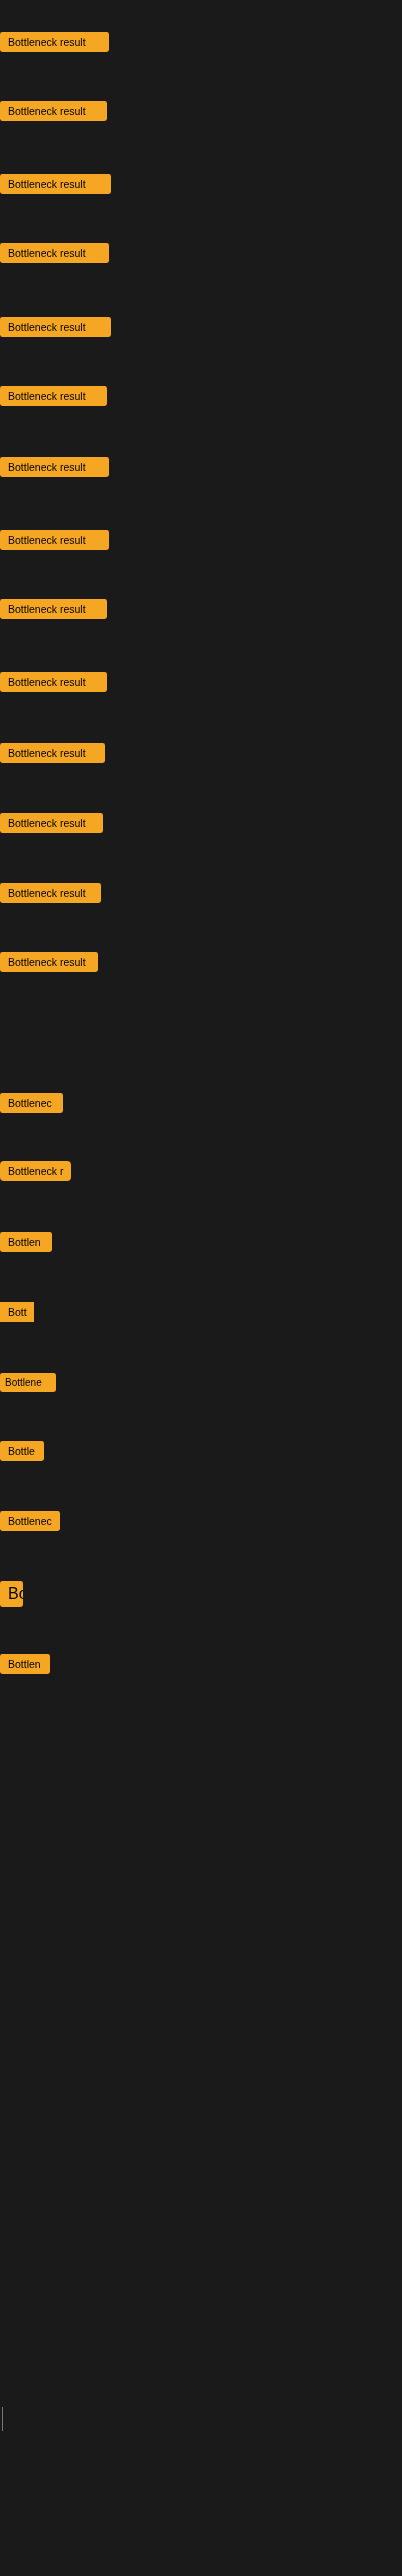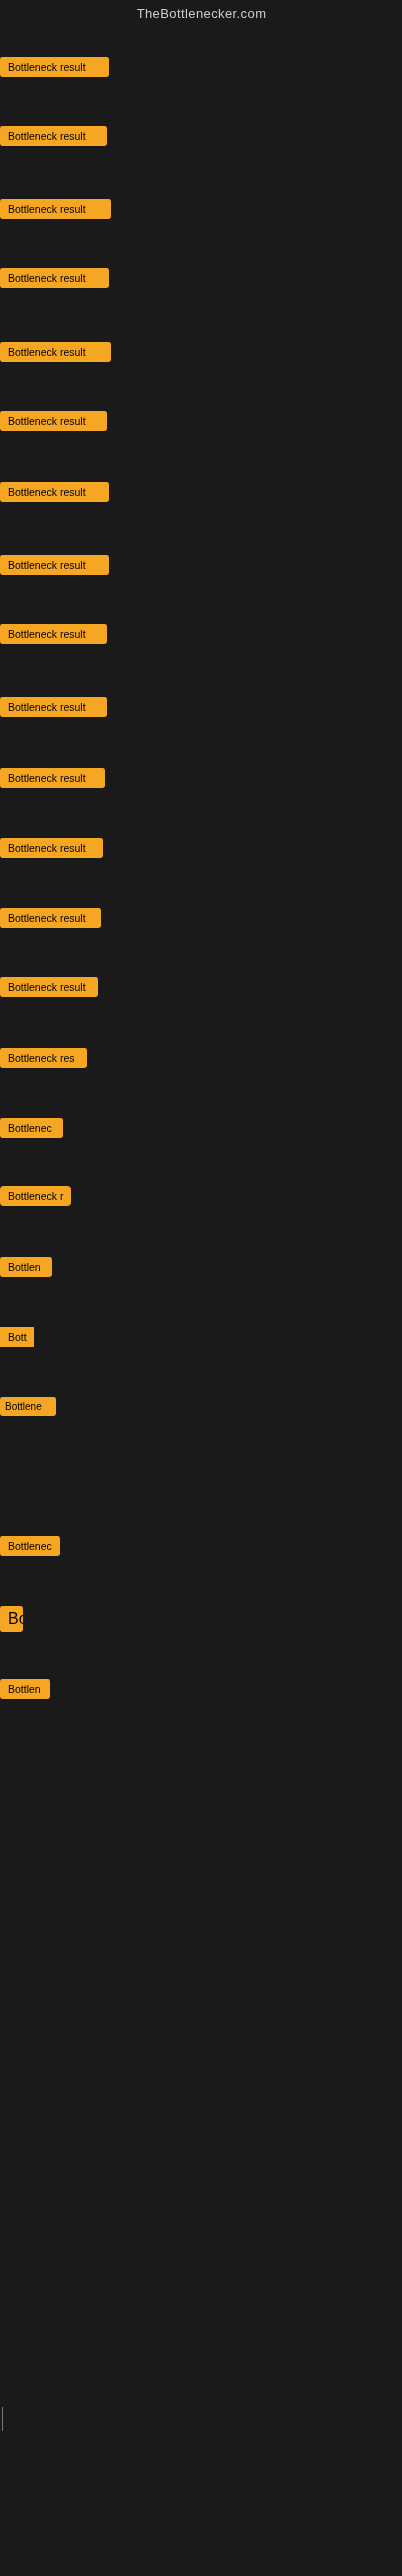--- a/index.html
+++ b/index.html
@@ -14,21 +14,20 @@
       min-height: 2576px;
       font-family: Arial, sans-serif;
       position: relative;
     }
   </style>
 </head>
 <body>
 
 <div style="position: relative; width: 403px; min-height: 2576px; background-color: #1a1a1a;">
 
-  <div style="text-align: center; color: #cccccc; font-size: 13px; padding: 6.4px 0 3.2px 0; letter-spacing: 0.4px;">TheBottlenecker.com</div>
 
   <div id="bars-container" style="position: relative; width: 403px; height: 2415px;">
   <div style="position: absolute; top: 26px; left: 0px; width: 403px; height: 32px; display: flex; align-items: center;">
         <div style="display: inline-block; background-color: rgb(245, 166, 35); color: rgb(0, 0, 0); font-size: 10.5px; font-weight: 500; padding: 4px 8px; border-radius: 2.4px; white-space: nowrap; overflow: hidden; max-width: 109px; width: 109px;">Bottleneck result</div>
       </div>
       <div style="position: absolute; top: 95px; left: 0px; width: 403px; height: 32px; display: flex; align-items: center;">
         <div style="display: inline-block; background-color: rgb(245, 166, 35); color: rgb(0, 0, 0); font-size: 10.5px; font-weight: 500; padding: 4px 8px; border-radius: 2.4px; white-space: nowrap; overflow: hidden; max-width: 107px; width: 107px;">Bottleneck result</div>
       </div>
       <div style="position: absolute; top: 168px; left: 0px; width: 403px; height: 32px; display: flex; align-items: center;">
         <div style="display: inline-block; background-color: rgb(245, 166, 35); color: rgb(0, 0, 0); font-size: 10.5px; font-weight: 500; padding: 4px 8px; border-radius: 2.4px; white-space: nowrap; overflow: hidden; max-width: 111px; width: 111px;">Bottleneck result</div>
@@ -59,37 +58,37 @@
       </div>
       <div style="position: absolute; top: 807px; left: 0px; width: 403px; height: 32px; display: flex; align-items: center;">
         <div style="display: inline-block; background-color: rgb(245, 166, 35); color: rgb(0, 0, 0); font-size: 10.5px; font-weight: 500; padding: 4px 8px; border-radius: 2.4px; white-space: nowrap; overflow: hidden; max-width: 103px; width: 103px;">Bottleneck result</div>
       </div>
       <div style="position: absolute; top: 877px; left: 0px; width: 403px; height: 32px; display: flex; align-items: center;">
         <div style="display: inline-block; background-color: rgb(245, 166, 35); color: rgb(0, 0, 0); font-size: 10.5px; font-weight: 500; padding: 4px 8px; border-radius: 2.4px; white-space: nowrap; overflow: hidden; max-width: 101px; width: 101px;">Bottleneck result</div>
       </div>
       <div style="position: absolute; top: 946px; left: 0px; width: 403px; height: 32px; display: flex; align-items: center;">
         <div style="display: inline-block; background-color: rgb(245, 166, 35); color: rgb(0, 0, 0); font-size: 10.5px; font-weight: 500; padding: 4px 8px; border-radius: 2.4px; white-space: nowrap; overflow: hidden; max-width: 98px; width: 98px;">Bottleneck result</div>
       </div>
-      <div style="position: absolute; top: 1017px; left: 0px; width: 403px; height: 32px; display: flex; align-items: center;">
-        <div style="display: inline-block; background-color: rgb(245, 166, 35); color: rgb(0, 0, 0); font-size: 10.5px; font-weight: 500; padding: 4px 8px; border-radius: 2.4px; white-space: nowrap; overflow: hidden; max-width: 87px; width: 87px;">Bottleneck res</div>
-      </div>
       <div style="position: absolute; top: 1087px; left: 0px; width: 403px; height: 32px; display: flex; align-items: center;">
         <div style="display: inline-block; background-color: rgb(245, 166, 35); color: rgb(0, 0, 0); font-size: 10.5px; font-weight: 500; padding: 4px 8px; border-radius: 2.4px; white-space: nowrap; overflow: hidden; max-width: 63px; width: 63px;">Bottlenec</div>
       </div>
       <div style="position: absolute; top: 1155px; left: 0px; width: 403px; height: 32px; display: flex; align-items: center;">
         <div style="display: inline-block; background-color: rgb(245, 166, 35); color: rgb(0, 0, 0); font-size: 10.5px; font-weight: 500; padding: 4px 8px; border-radius: 4px; white-space: nowrap; overflow: hidden; max-width: 71px; width: 71px;">Bottleneck r</div>
       </div>
       <div style="position: absolute; top: 1226px; left: 0px; width: 403px; height: 32px; display: flex; align-items: center;">
         <div style="display: inline-block; background-color: rgb(245, 166, 35); color: rgb(0, 0, 0); font-size: 10.5px; font-weight: 500; padding: 4px 8px; border-radius: 2.4px; white-space: nowrap; overflow: hidden; max-width: 52px; width: 52px;">Bottlen</div>
       </div>
       <div style="position: absolute; top: 1296px; left: 0px; width: 403px; height: 32px; display: flex; align-items: center;">
         <div style="display: inline-block; background-color: rgb(245, 166, 35); color: rgb(0, 0, 0); font-size: 10.5px; font-weight: 500; padding: 4px 8px; border-radius: 0; white-space: nowrap; overflow: hidden; max-width: 34px; width: 34px;">Bott</div>
       </div>
       <div style="position: absolute; top: 1366px; left: 0px; width: 403px; height: 32px; display: flex; align-items: center;">
         <div style="display: inline-block; background-color: rgb(245, 166, 35); color: rgb(0, 0, 0); font-size: 10px; font-weight: 500; padding: 4px 5px; border-radius: 2.4px; white-space: nowrap; overflow: hidden; max-width: 56px; width: 56px;">Bottlene</div>
+      </div>
+      <div style="position: absolute; top: 1435px; left: 0px; width: 403px; height: 32px; display: flex; align-items: center;">
+        <div style="display: inline-block; background-color: rgb(245, 166, 35); color: rgb(0, 0, 0); font-size: 10.5px; font-weight: 500; padding: 4px 8px; border-radius: 2.4px; white-space: nowrap; overflow: hidden; max-width: 44px; width: 44px;">Bottle</div>
       </div>
       <div style="position: absolute; top: 1505px; left: 0px; width: 403px; height: 32px; display: flex; align-items: center;">
         <div style="display: inline-block; background-color: rgb(245, 166, 35); color: rgb(0, 0, 0); font-size: 10.5px; font-weight: 500; padding: 4px 8px; border-radius: 2.4px; white-space: nowrap; overflow: hidden; max-width: 60px; width: 60px;">Bottlenec</div>
       </div>
       <div style="position: absolute; top: 1578px; left: 0px; width: 403px; height: 32px; display: flex; align-items: center;">
         <div style="display: inline-block; background-color: rgb(245, 166, 35); color: rgb(0, 0, 0); font-size: 16px; font-weight: 500; padding: 4px 8px; border-radius: 2.4px; white-space: nowrap; overflow: hidden; max-width: 22.5px; width: 22.5px;">Bo</div>
       </div>
       <div style="position: absolute; top: 1648px; left: 0px; width: 403px; height: 32px; display: flex; align-items: center;">
         <div style="display: inline-block; background-color: rgb(245, 166, 35); color: rgb(0, 0, 0); font-size: 10.5px; font-weight: 500; padding: 4px 8px; border-radius: 2.4px; white-space: nowrap; overflow: hidden; max-width: 50px; width: 50px;">Bottlen</div>
       </div>

